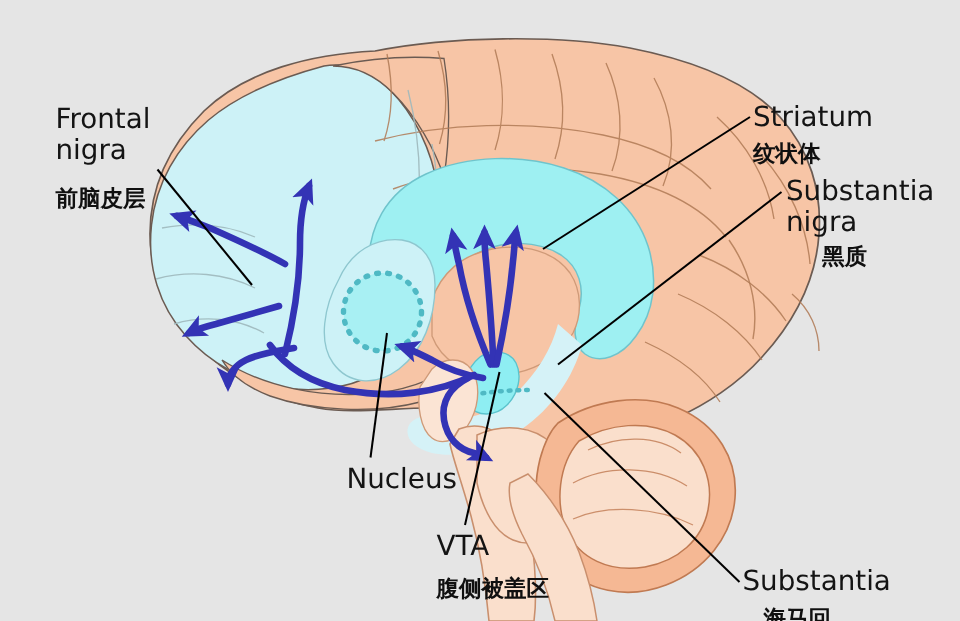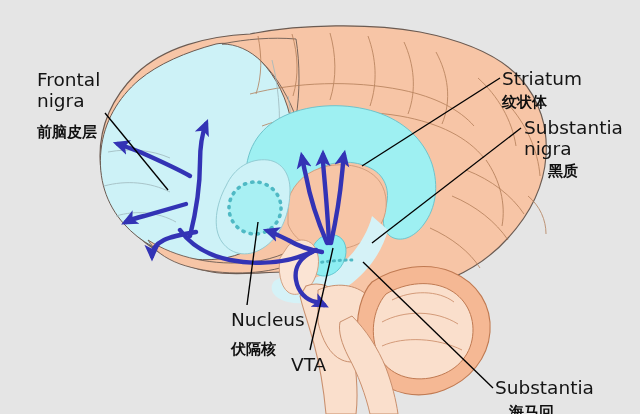--- a/index.html
+++ b/index.html
@@ -291,27 +291,27 @@
     <div class="lbl-en">
       <div>Striatum</div>
     </div>
     <div class="lbl-zh">纹状体</div>
   </div>
 
   <div class="lbl" id="label-nucleus-accumbens">
     <div class="lbl-en">
       <div>Nucleus</div>
     </div>
-    <div class="lbl-zh">伏隔核</div>
   </div>
 
   <div class="lbl" id="label-vta">
     <div class="lbl-en">
       <div>VTA</div>
     </div>
+    <div class="lbl-zh">腹侧被盖区</div>
   </div>
 
   <div class="lbl" id="label-hippocampus">
     <div class="lbl-en">
       <div>Substantia</div>
     </div>
     <div class="lbl-zh">海马回</div>
   </div>
 
 </div>

